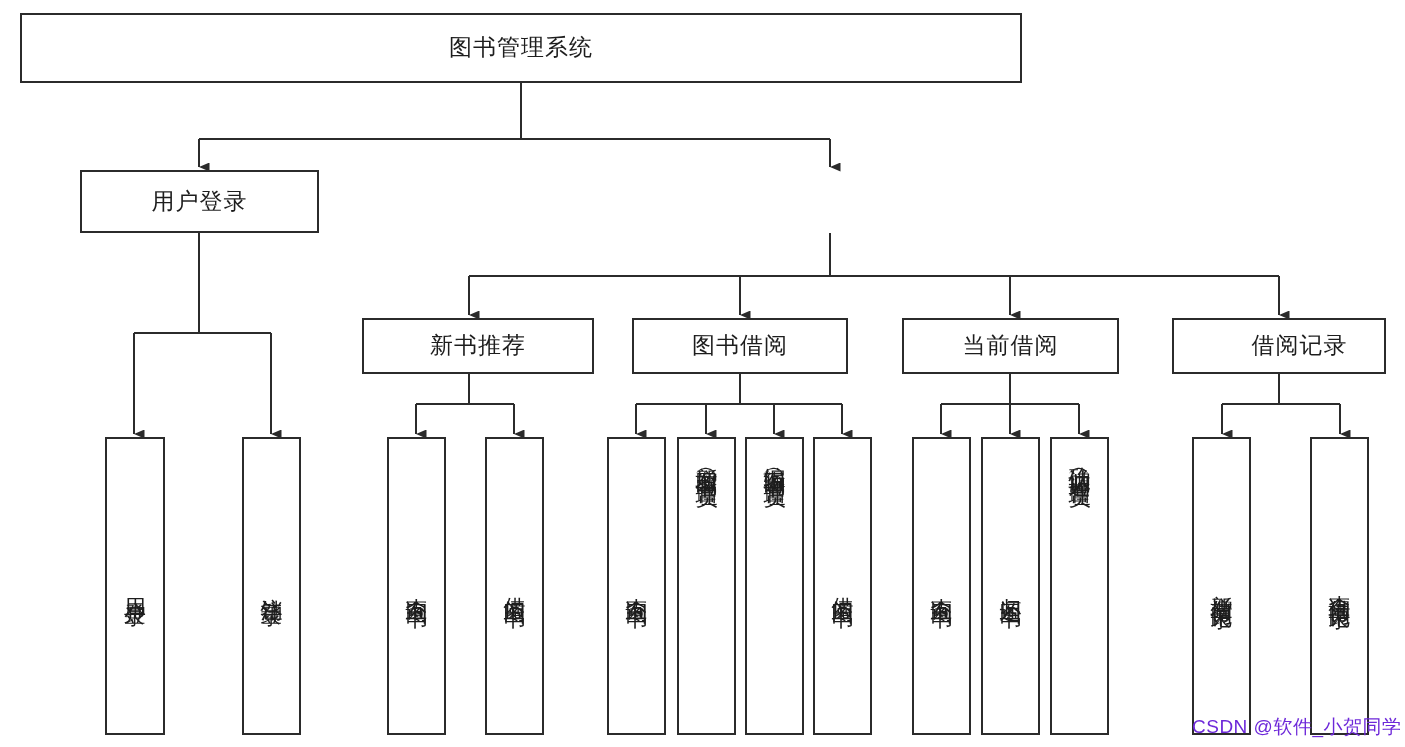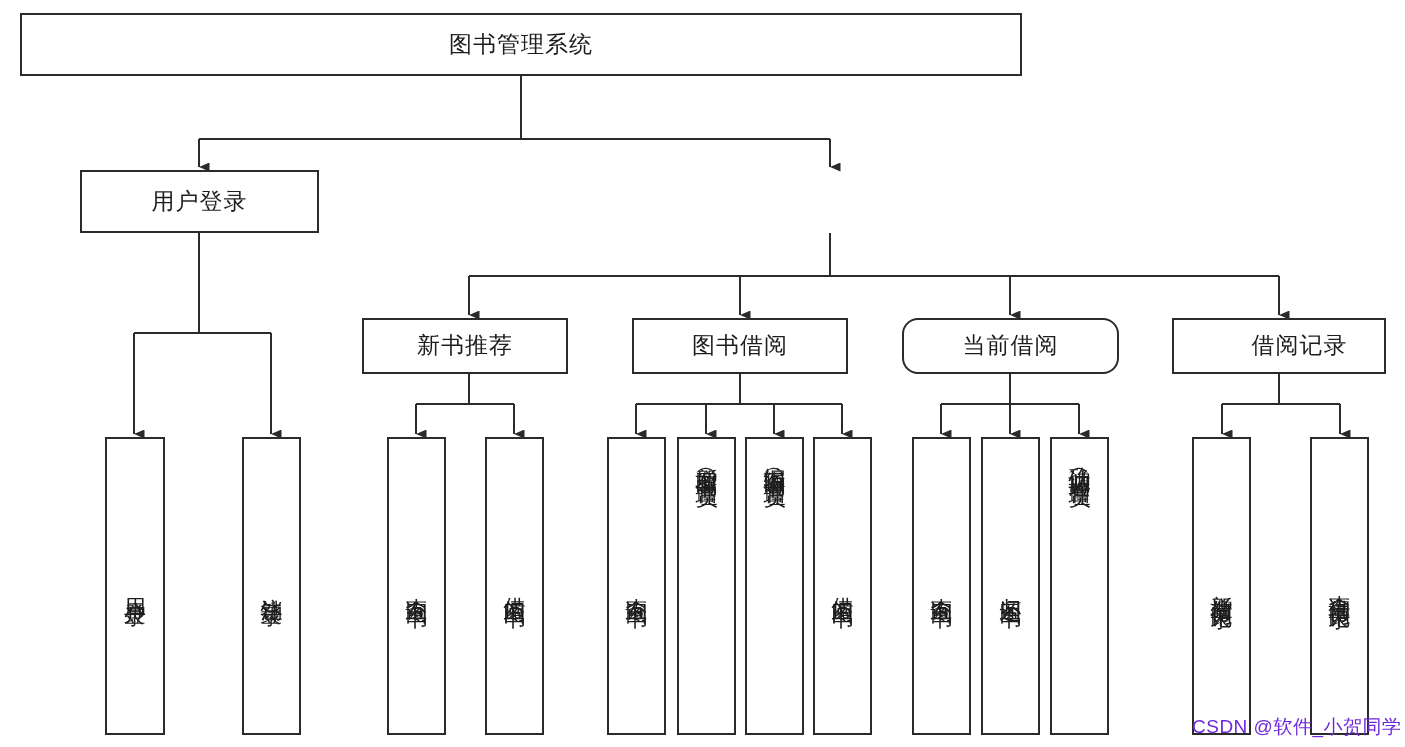--- a/index.html
+++ b/index.html
@@ -127,38 +127,38 @@
       <path d="M1010,404 L1010,434" marker-end="url(#arrowhead)"></path>
       <path d="M1079,404 L1079,434" marker-end="url(#arrowhead)"></path>
 
       <path d="M1279,374 L1279,404"></path>
       <path d="M1222,404 L1340,404"></path>
       <path d="M1222,404 L1222,434" marker-end="url(#arrowhead)"></path>
       <path d="M1340,404 L1340,434" marker-end="url(#arrowhead)"></path>
     </g>
   </svg>
 
-  <div class="node root horiz" style="left:20px; top:13px; width:1002px; height:63px;">
+  <div class="node root horiz" style="left:20px; top:13px; width:1002px; height:70px;">
     <span class="node-label">图书管理系统</span>
   </div>
 
   <div class="node horiz" style="left:80px; top:170px; width:239px; height:63px;">
     <span class="node-label">用户登录</span>
   </div>
 
 
-  <div class="node horiz" style="left:362px; top:318px; width:206px; height:56px;">
+  <div class="node horiz" style="left:362px; top:318px; width:232px; height:56px;">
     <span class="node-label">新书推荐</span>
   </div>
 
   <div class="node horiz" style="left:632px; top:318px; width:216px; height:56px;">
     <span class="node-label">图书借阅</span>
   </div>
 
-  <div class="node horiz" style="left:902px; top:318px; width:217px; height:56px;border-radius:16px;">
+  <div class="node horiz" style="left:902px; top:318px; width:217px; height:56px;">
     <span class="node-label">当前借阅</span>
   </div>
 
   <div class="node horiz" style="left:1172px; top:318px; width:214px; height:56px;padding-left:41px;">
     <span class="node-label">借阅记录</span>
   </div>
 
   <div class="node vert centered" style="left:105px; top:437px; width:60px; height:298px;">
     <span class="node-label">用户登录</span>
   </div>

